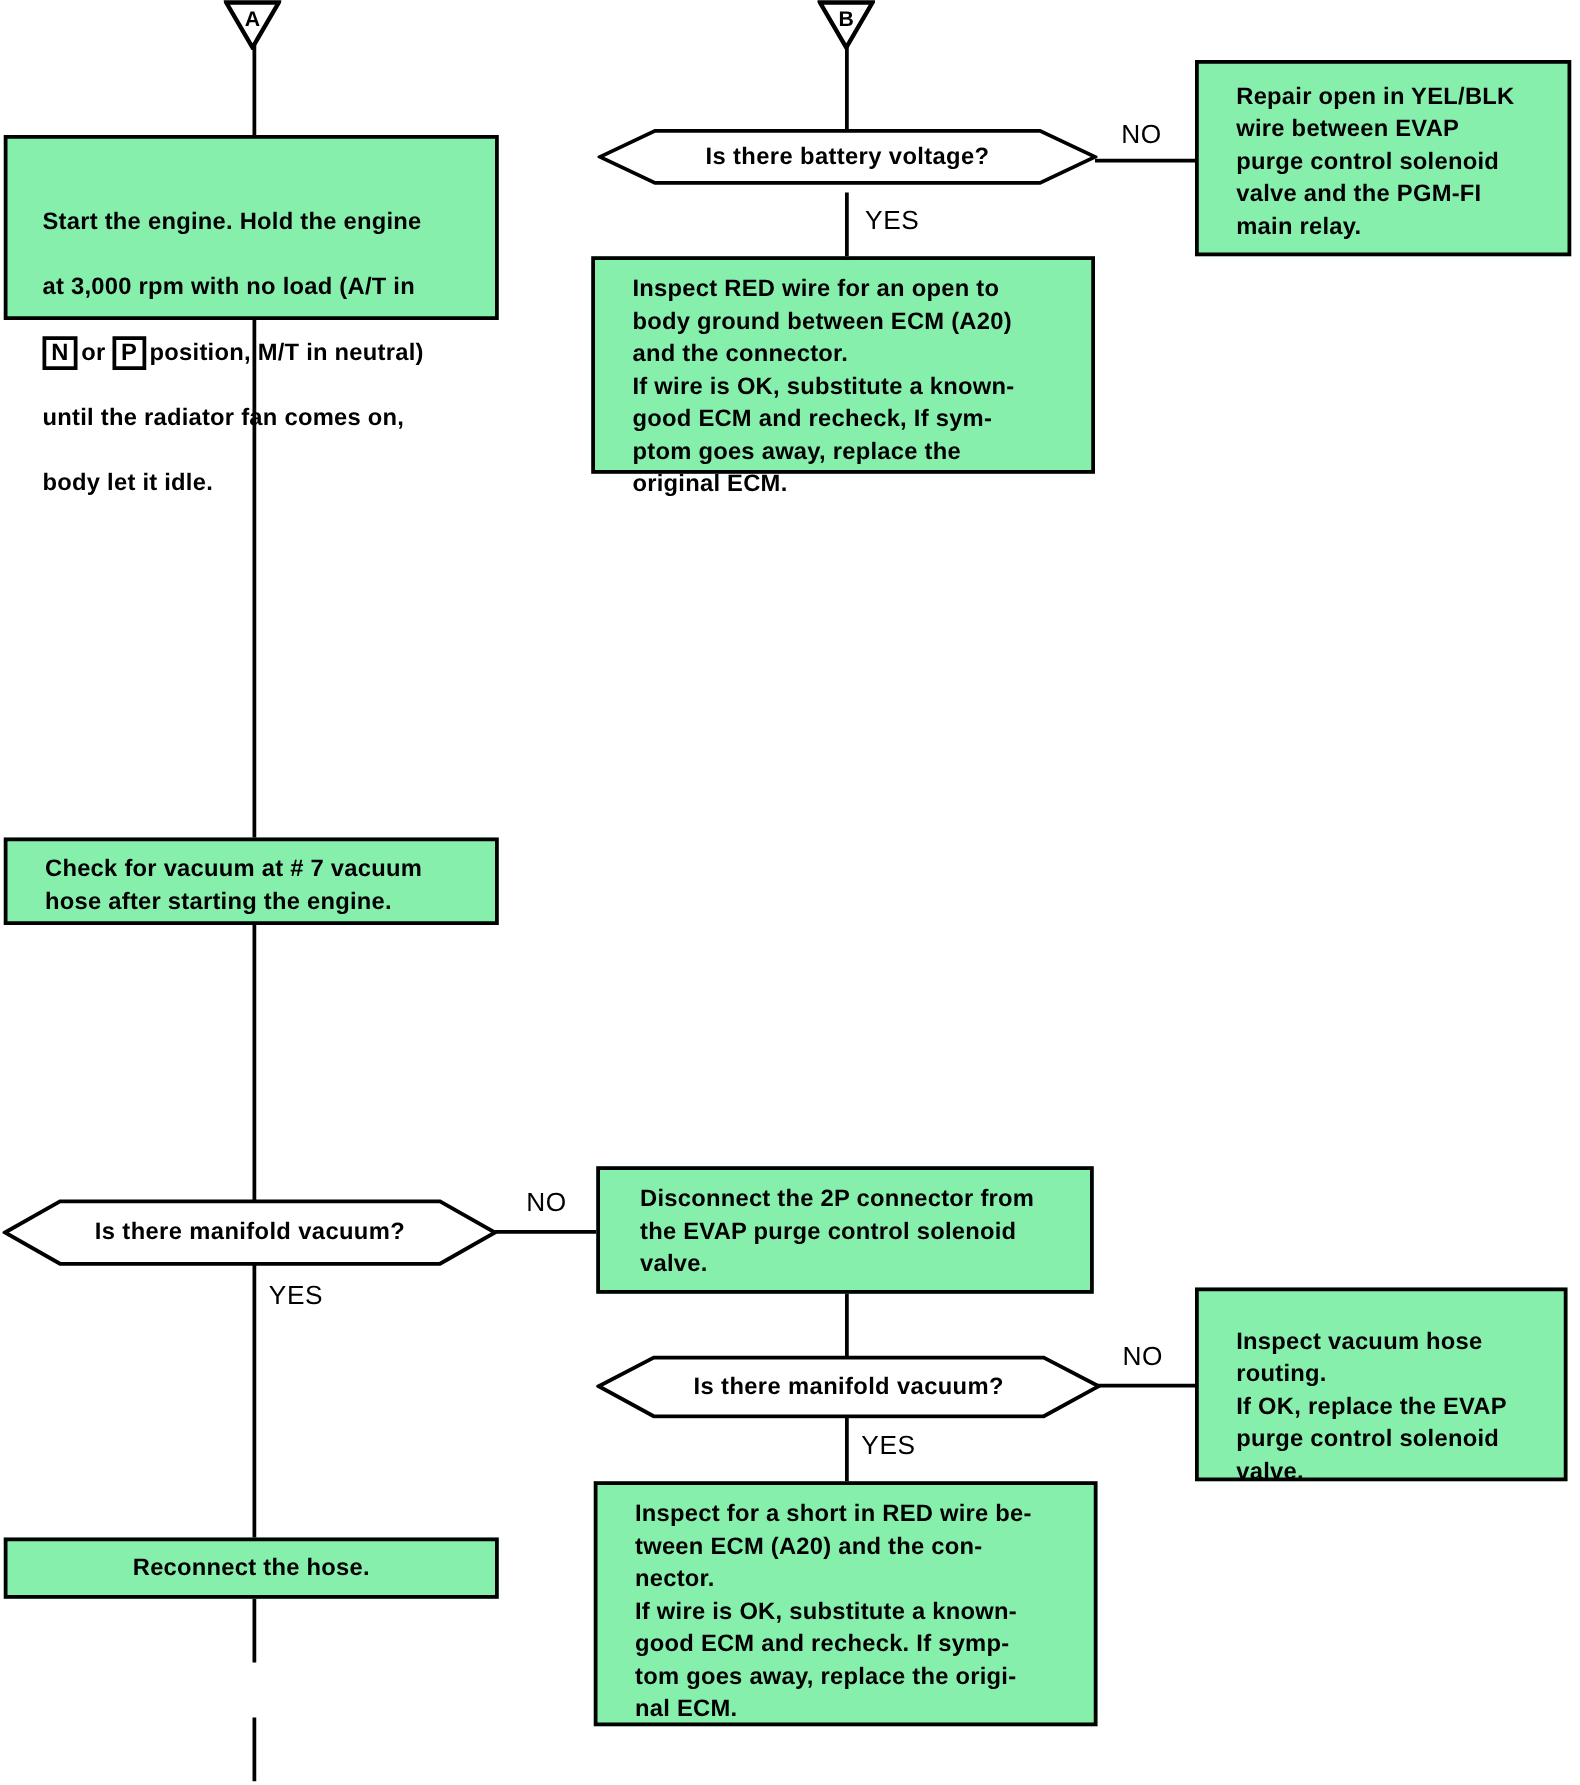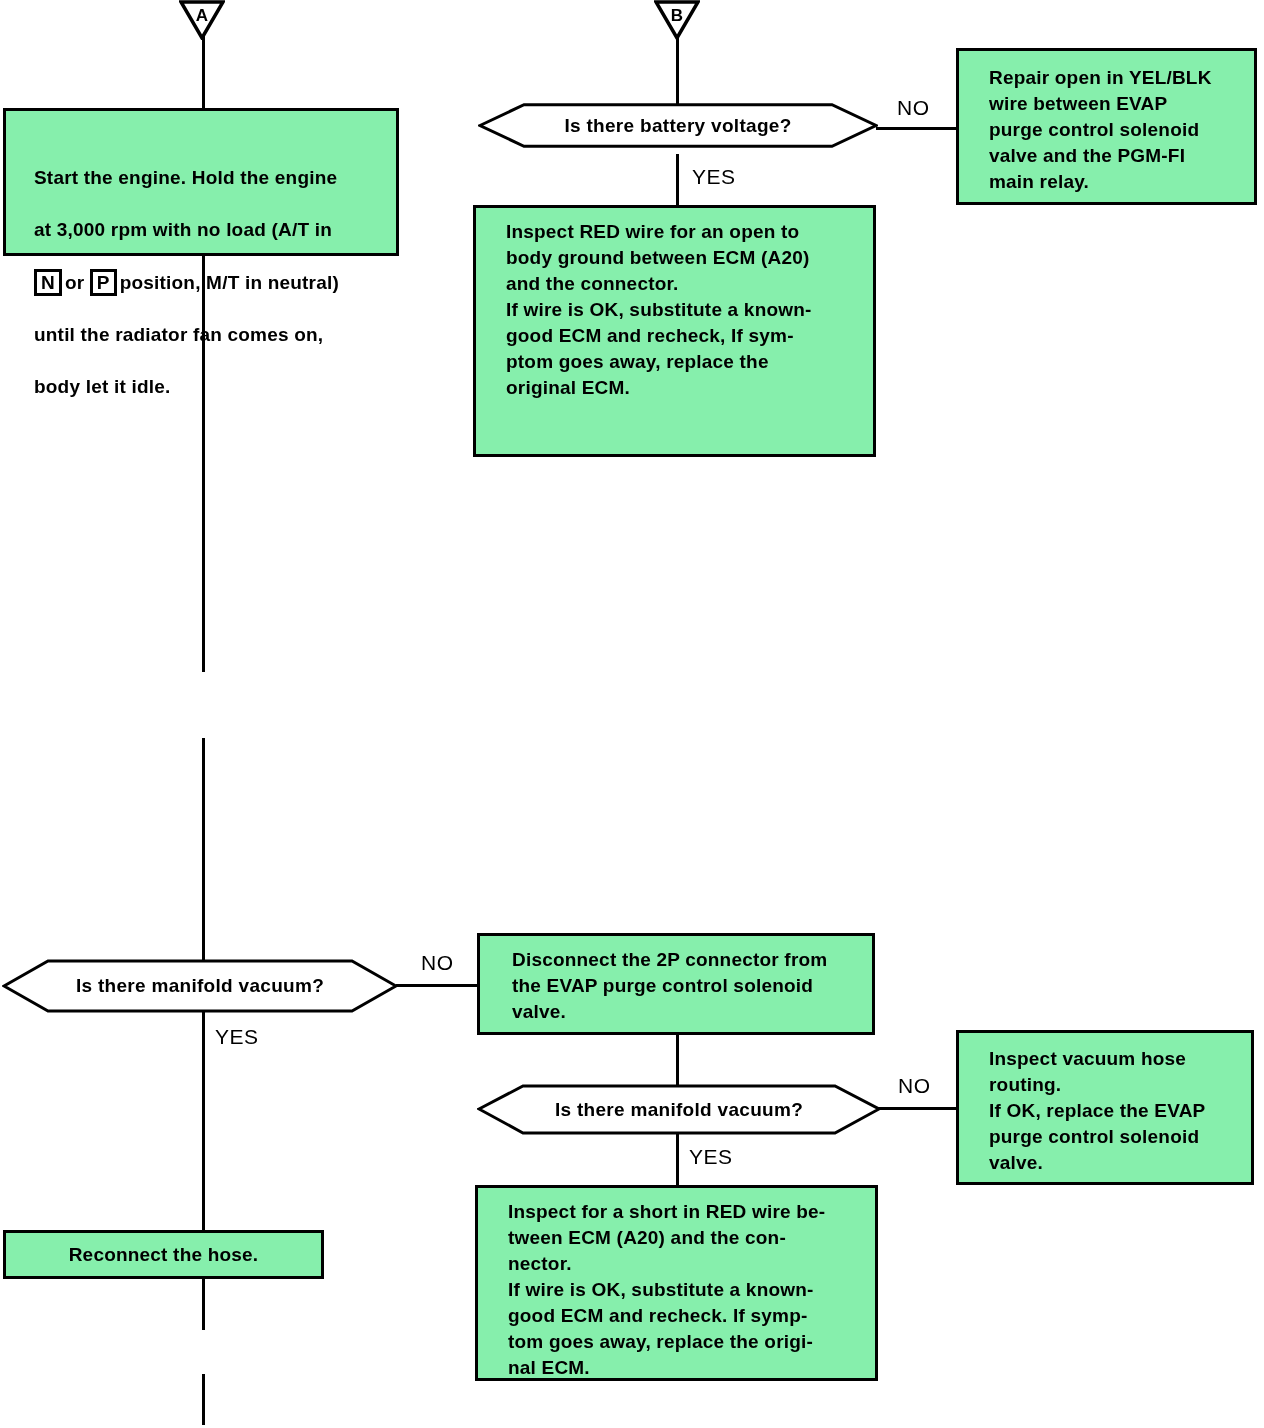--- a/index.html
+++ b/index.html
@@ -94,49 +94,53 @@
   <div class="node" style="left:3px; top:108px; width:396px; height:148px;">
     <div class="txt" style="padding:28px 14px 0 28px;">
       <span>Start the engine. Hold the engine</span><br>
       <span>at 3,000 rpm with no load (A/T in</span><br>
       <span class="keybox">N</span><span>or</span> <span class="keybox">P</span><span>position, M/T in neutral)</span><br>
       <span>until the radiator fan comes on,</span><br>
       <span>body let it idle.</span>
     </div>
   </div>
 
+  <div class="node" style="left:3px; top:670px; width:396px; height:70px;">
+    <div class="txt" style="padding:10px 10px 0 30px;">Check for vacuum at # 7 vacuum
+hose after starting the engine.</div>
+  </div>
 
   <div class="hex" style="left:2px; top:959px; width:396px; height:54px;">
     <svg viewBox="0 0 396 54" preserveAspectRatio="none">
       <polygon points="2,27 46,2 350,2 394,27 350,52 46,52" fill="#fff" stroke="#000" stroke-width="3" vector-effect="non-scaling-stroke"></polygon>
     </svg>
     <div class="hex-label">Is there manifold vacuum?</div>
   </div>
 
-  <div class="node center-node" style="left:3px; top:1230px; width:321px; height:49px;">
+  <div class="node center-node" style="left:3px; top:1230px; width:396px; height:49px;">
     <div class="txt">Reconnect the hose.</div>
   </div>
 
 
   <div class="hex" style="left:478px; top:103px; width:400px; height:45px;">
     <svg viewBox="0 0 400 54" preserveAspectRatio="none">
       <polygon points="2,27 46,2 354,2 398,27 354,52 46,52" fill="#fff" stroke="#000" stroke-width="3" vector-effect="non-scaling-stroke"></polygon>
     </svg>
     <div class="hex-label">Is there battery voltage?</div>
   </div>
 
   <div class="node" style="left:956px; top:48px; width:301px; height:157px;">
     <div class="txt" style="padding:14px 8px 0 30px;">Repair open in YEL/BLK
 wire between EVAP
 purge control solenoid
 valve and the PGM-FI
 main relay.</div>
   </div>
 
-  <div class="node" style="left:473px; top:205px; width:403px; height:252px;">
+  <div class="node" style="left:473px; top:205px; width:403px; height:174px;">
     <div class="txt" style="padding:11px 12px 0 30px;">Inspect RED wire for an open to
 body ground between ECM (A20)
 and the connector.
 If wire is OK, substitute a known-
 good ECM and recheck, If sym-
 ptom goes away, replace the
 original ECM.</div>
   </div>
 
   <div class="node" style="left:477px; top:933px; width:398px; height:102px;">
@@ -146,21 +150,21 @@
   </div>
 
   <div class="hex" style="left:477px; top:1084px; width:404px; height:51px;">
     <svg viewBox="0 0 404 51" preserveAspectRatio="none">
       <polygon points="2,25 46,2 358,2 402,25 358,49 46,49" fill="#fff" stroke="#000" stroke-width="3" vector-effect="non-scaling-stroke"></polygon>
     </svg>
     <div class="hex-label">Is there manifold vacuum?</div>
   </div>
 
   <div class="node" style="left:956px; top:1030px; width:298px; height:155px;">
-    <div class="txt" style="padding:13px 6px 0 30px;">Inspect vacuum hose
+    <div class="txt" style="padding:28px 6px 0 30px;">Inspect vacuum hose
 routing.
 If OK, replace the EVAP
 purge control solenoid
 valve.</div>
   </div>
 
   <div class="node" style="left:475px; top:1185px; width:403px; height:196px;">
     <div class="txt" style="padding:11px 12px 15px 30px;">Inspect for a short in RED wire be-
 tween ECM (A20) and the con-
 nector.

